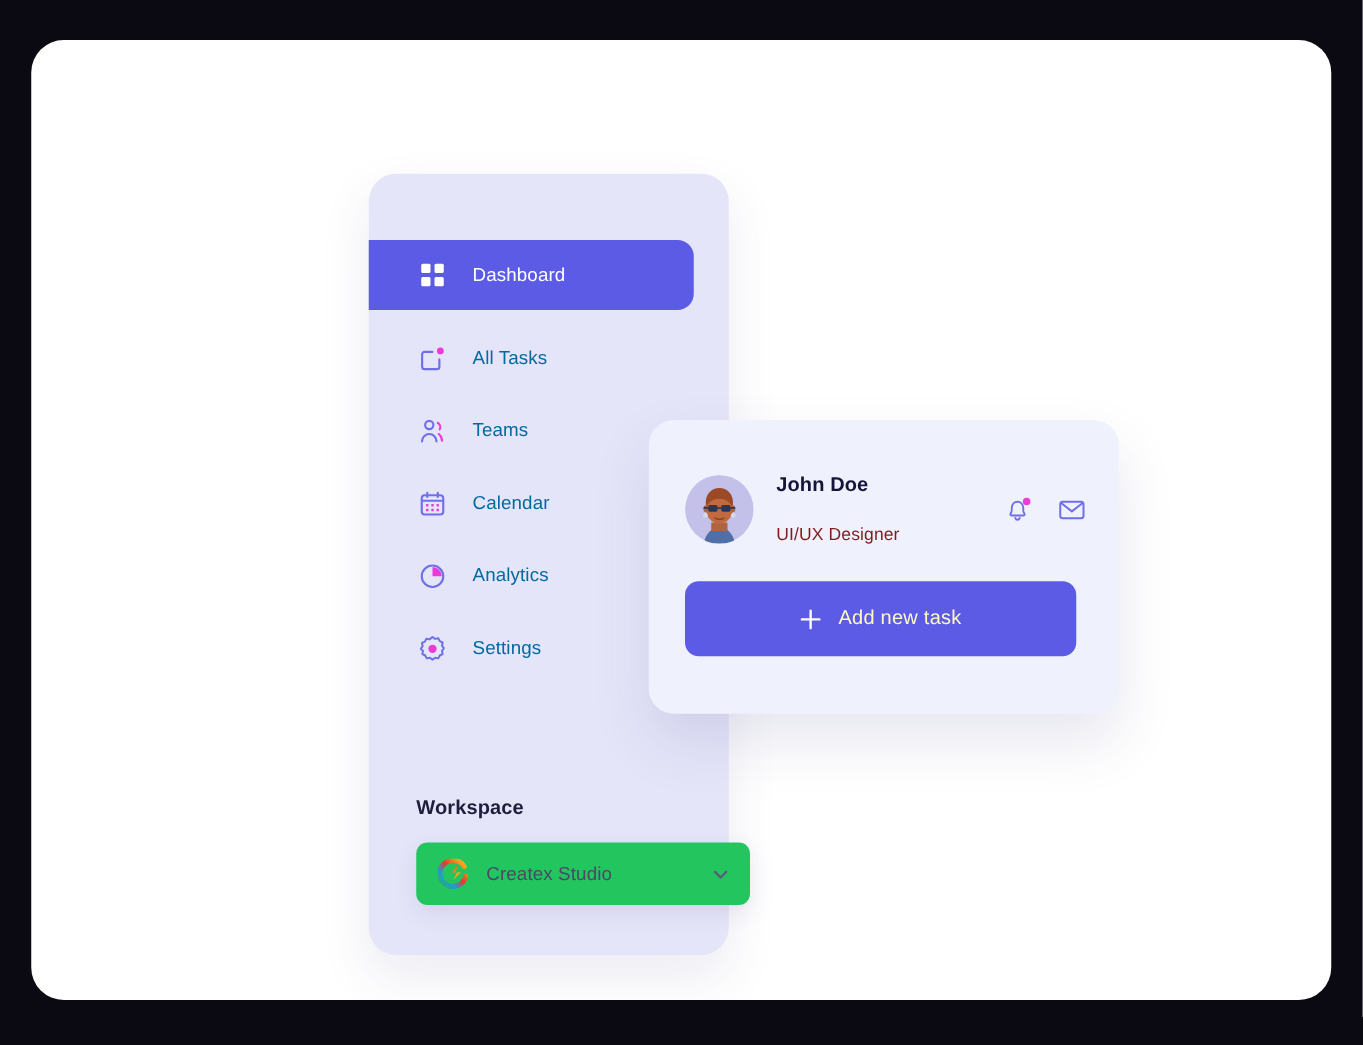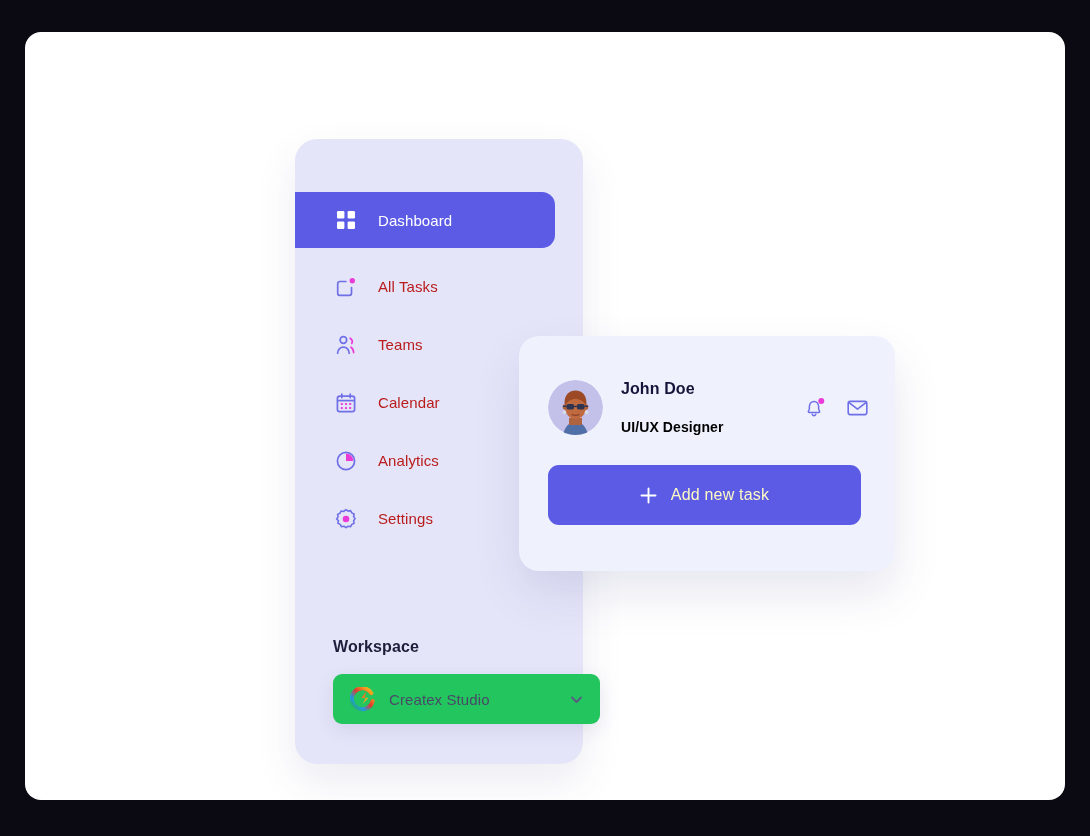--- a/index.html
+++ b/index.html
@@ -24,21 +24,21 @@
   }
 
   
   .app-card {
     position: absolute;
     left: 25px;
     top: 32px;
     width: 1040px;
     height: 768px;
     background: #ffffff;
-    border-radius: 16px;
+    border-radius: 26px;
     overflow: hidden;
   }
 
   
   .sidebar {
     position: absolute;
     left: 270px;
     top: 107px;
     width: 288px;
     height: 625px;
@@ -59,21 +59,21 @@
     display: flex;
     align-items: center;
     height: 53px;
     padding-left: 40px;
     margin-bottom: 5px;
     cursor: pointer;
   }
 
   .nav-item .nav-label {
     font-size: 15px;
-    color: #b91c1c;
+    color: #0369a1;
     letter-spacing: 0.1px;
     margin-left: 21px;
     white-space: nowrap;
   }
 
   .nav-item.active {
     width: 260px;
     height: 56px;
     background: #5b5be6;
     border-top-right-radius: 13px;
@@ -164,24 +164,23 @@
   .profile-name {
     font-size: 16px;
     font-weight: bold;
     color: #15153a;
     letter-spacing: 0.1px;
     line-height: 1.15;
   }
 
   .profile-role {
     font-size: 14px;
-    color: #000000;
+    color: #7f1d1d;
     margin-top: 20px;
     letter-spacing: 0.1px;
-    font-weight: bold;
   }
 
   .profile-actions {
     display: flex;
     align-items: center;
     gap: 20px;
   }
 
   .action-icon { width: 23px; height: 23px; display: block; cursor: pointer; }
 

